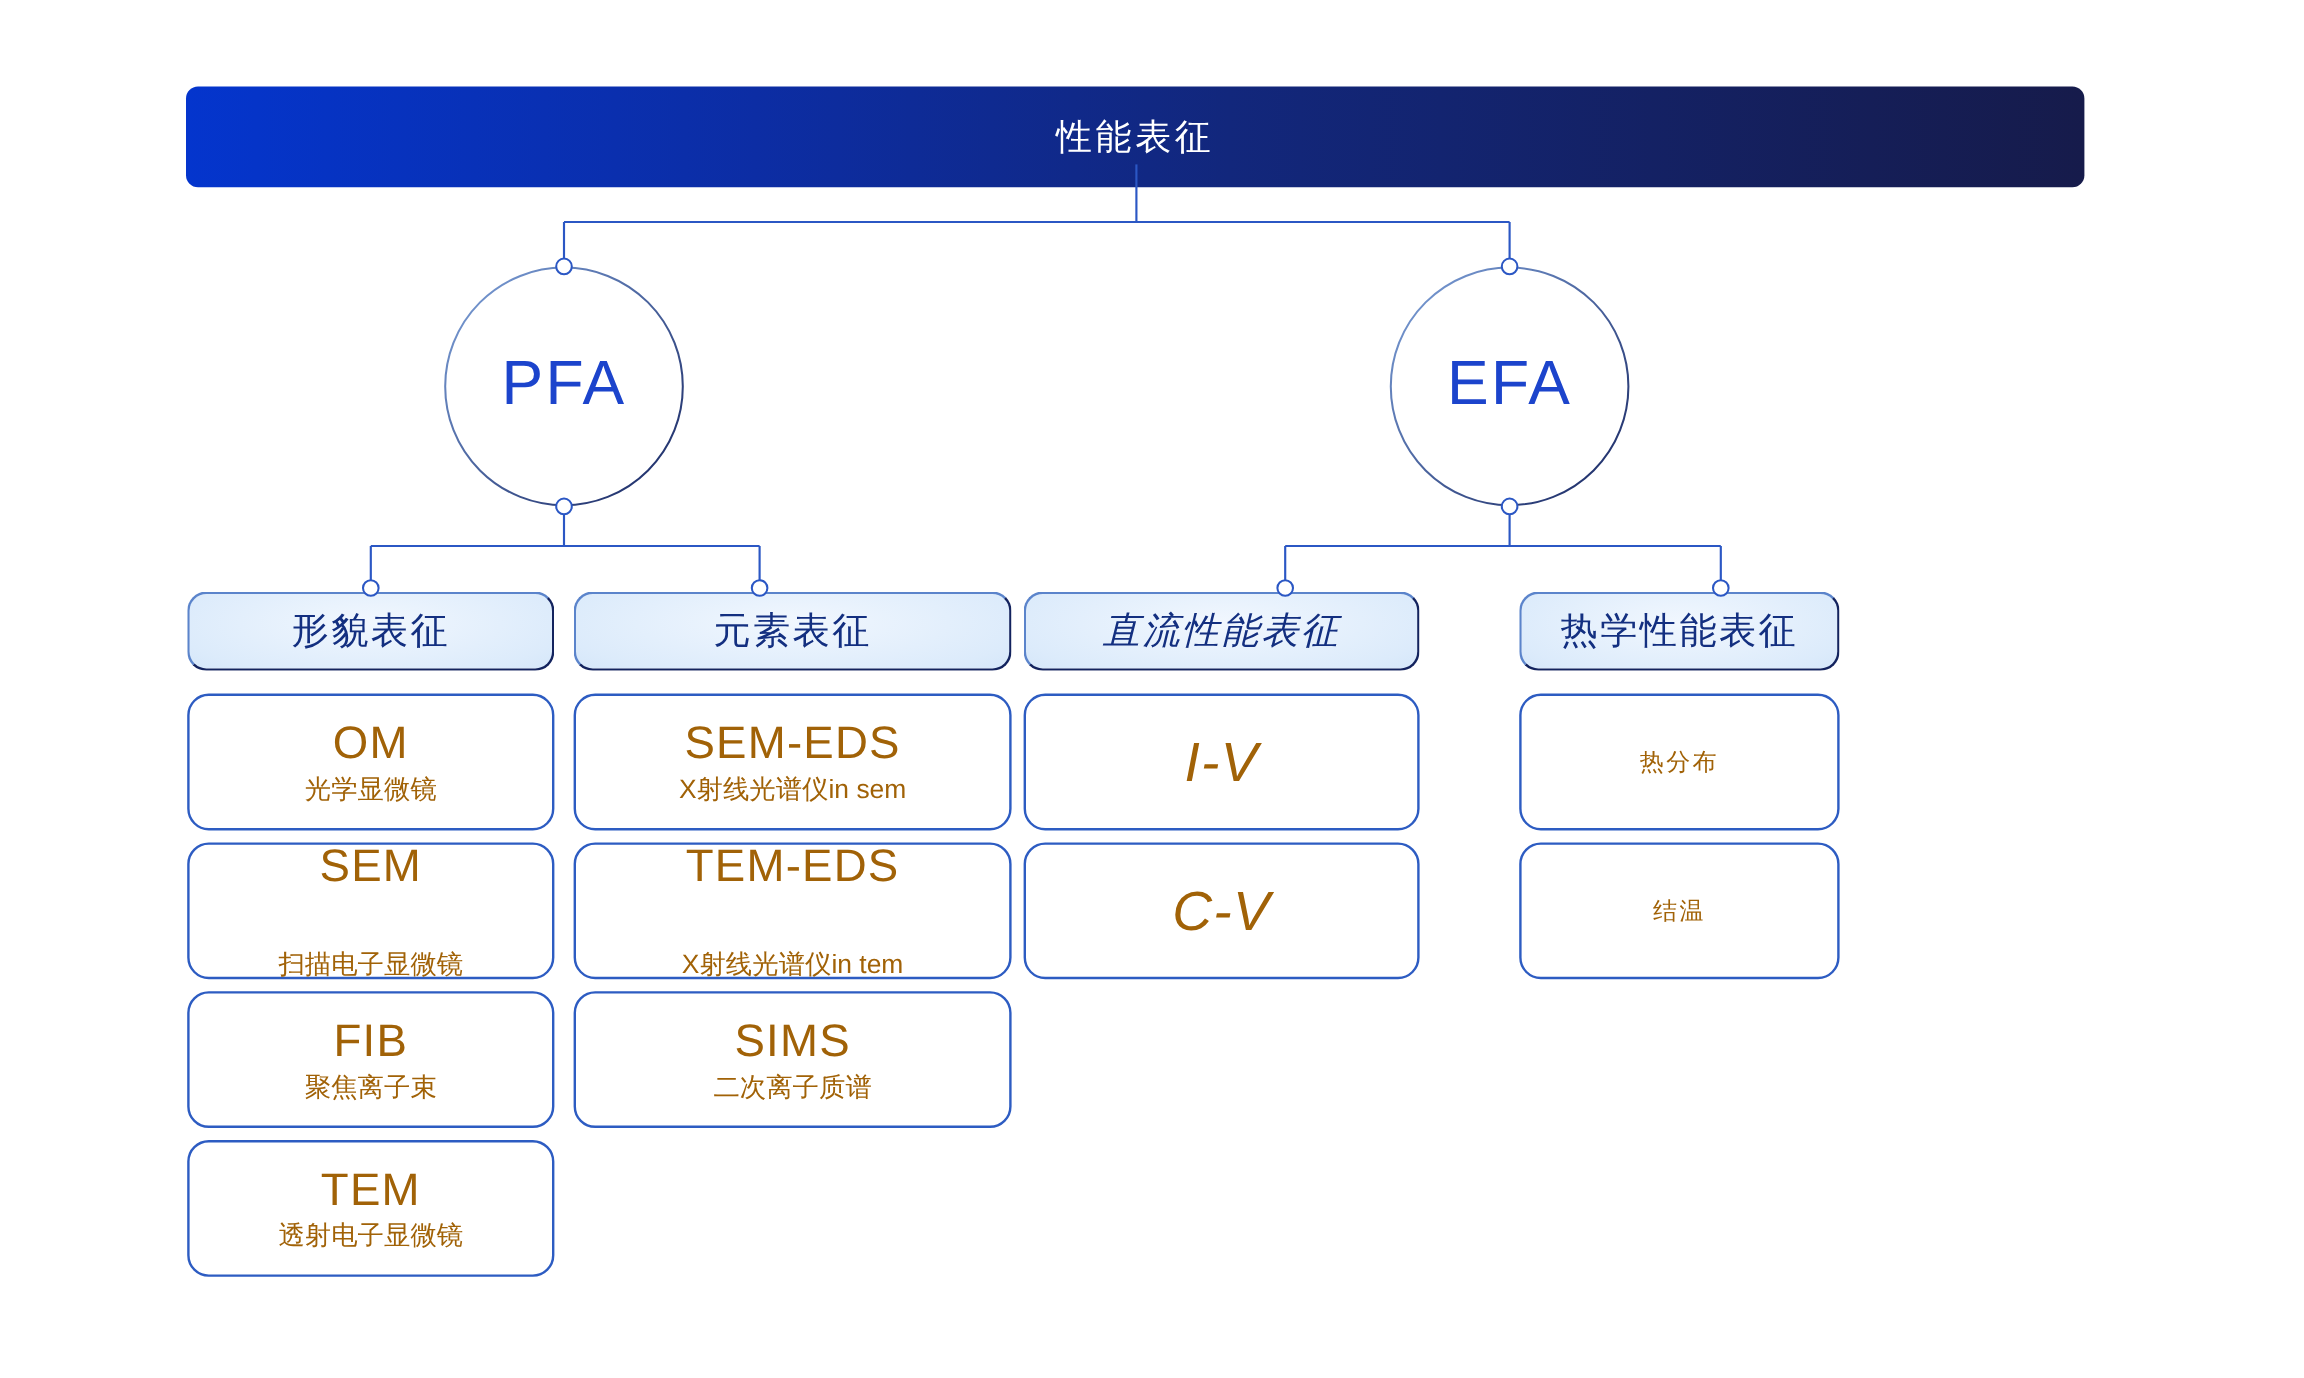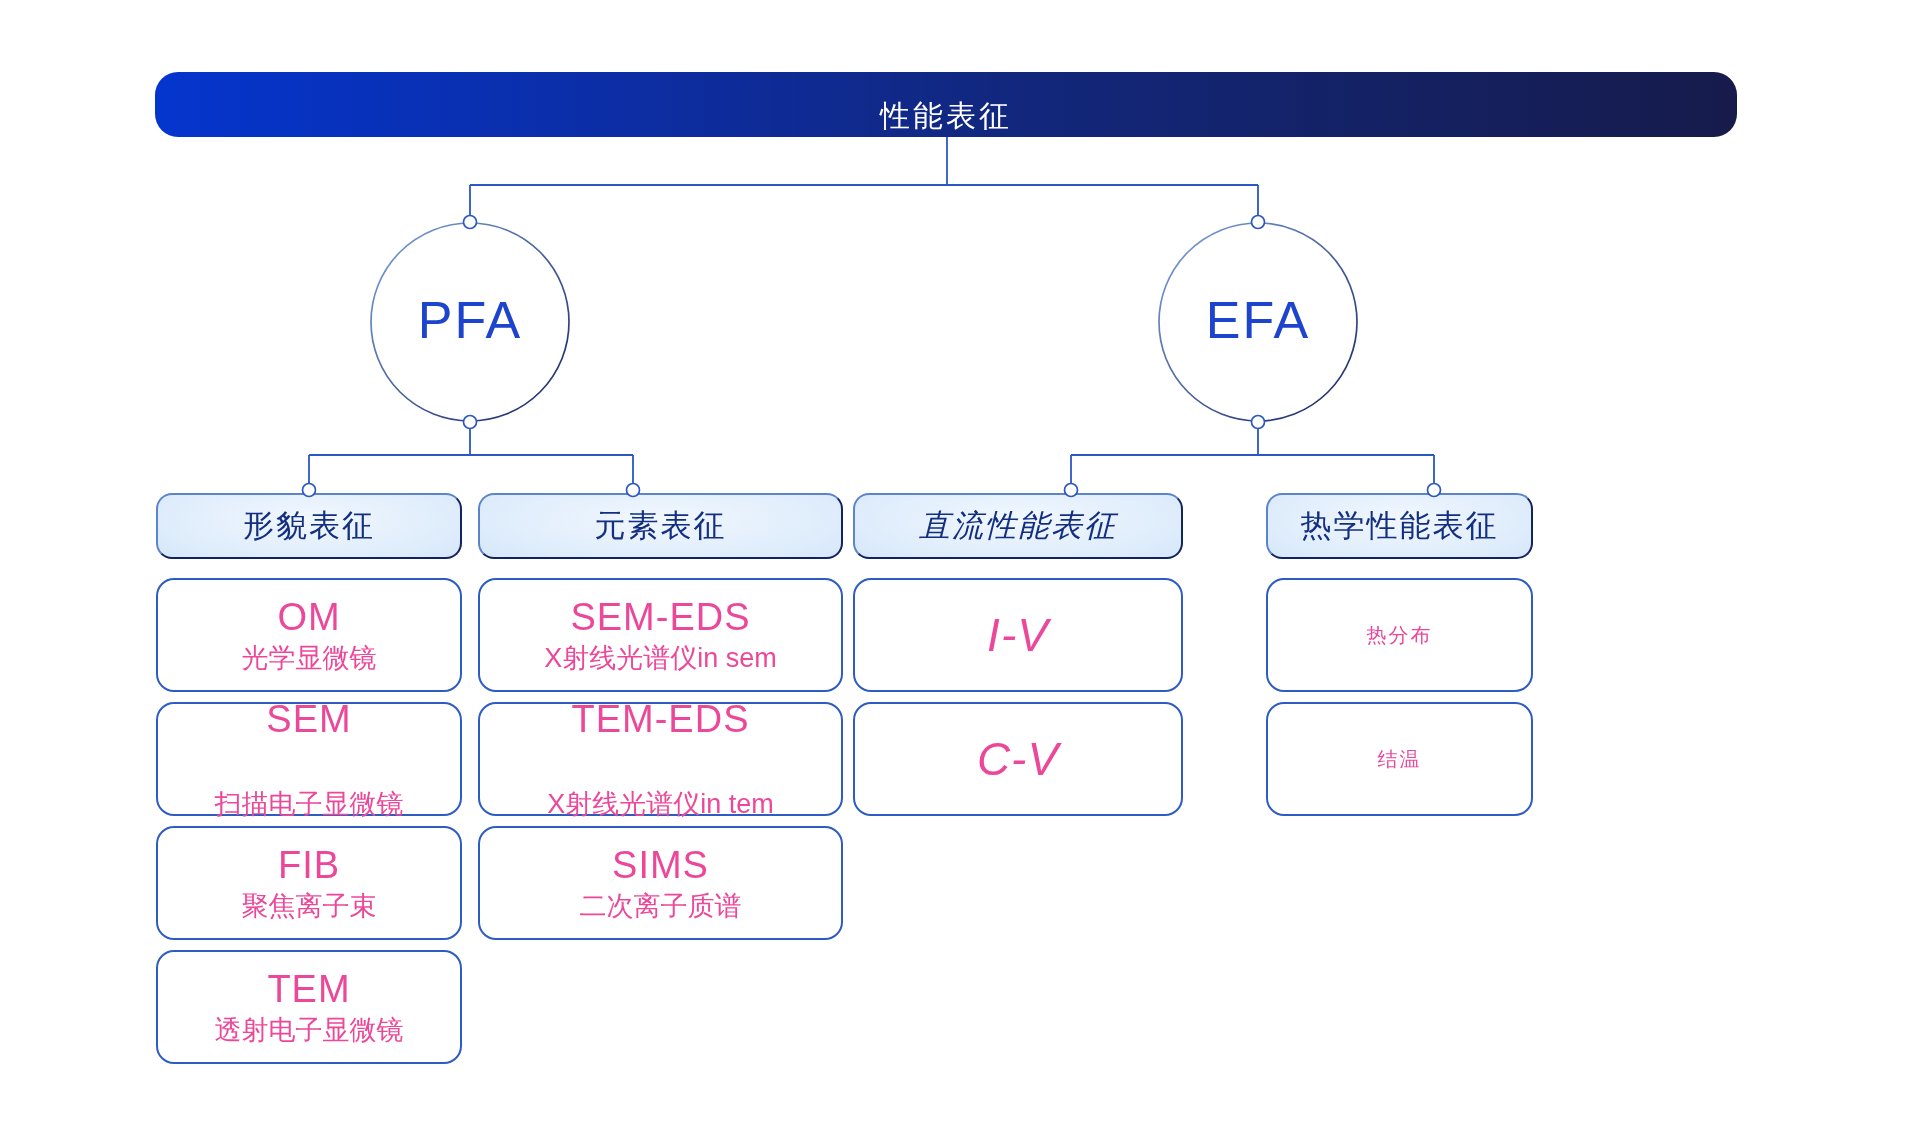--- a/index.html
+++ b/index.html
@@ -4,24 +4,24 @@
 <style>
   html,body{margin:0;padding:0;background:#ffffff;}
   .canvas{
     position:relative; width:1920px; height:1148px; overflow:hidden;
     background:#ffffff;
     font-family:"Liberation Sans","DejaVu Sans",sans-serif;
   }
   svg.wires{position:absolute; left:0; top:0; z-index:3; pointer-events:none;}
 
   .banner{
-    position:absolute; left:155px; top:72px; width:1582px; height:65px;
-    border-radius:23px; z-index:1;
+    position:absolute; left:155px; top:72px; width:1582px; height:84px;
+    border-radius:10px; z-index:1;
     background:linear-gradient(90deg,#0435cd 0%,#0c2da4 30%,#12277c 55%,#161b4b 100%);
-    display:flex; align-items:flex-end; justify-content:center;
+    display:flex; align-items:center; justify-content:center;
     color:#ffffff; font-size:30px; letter-spacing:3px;
   }
 
   .circle-label{
     position:absolute; z-index:4; transform:translate(-50%,-54%);
     color:#1c44cc; font-size:52px; font-weight:400; letter-spacing:2px; white-space:nowrap;
   }
 
   .hdr{
     position:absolute; box-sizing:border-box; height:66px; z-index:2;
@@ -30,24 +30,24 @@
     border:2px solid;
     border-color:#5b84cb #13235e #13235e #5b84cb;
     display:flex; align-items:center; justify-content:center;
     color:#132f80; font-size:31px; letter-spacing:2px;
   }
 
   .item{
     position:absolute; box-sizing:border-box; height:114px; z-index:2;
     background:#ffffff; border:2px solid #2d5cc2; border-radius:18px;
     display:flex; flex-direction:column; align-items:center; justify-content:center;
-    color:#ec4899; text-align:center;
+    color:#a16207; text-align:center;
   }
   .abbr{font-size:38px; line-height:1.12; letter-spacing:1px;}
-  .desc{font-size:27px; line-height:1.2; margin-top:3px;}
+  .desc{font-size:22px; line-height:1.2; margin-top:3px;}
   .single-latin{font-size:46px; letter-spacing:1px;}
   .single-cjk{font-size:20px; letter-spacing:2px;}
 
   .colA{left:156px; width:306px;}
   .colB{left:478px; width:365px;}
   .colC{left:853px; width:330px;font-style:italic;}
   .colD{left:1266px; width:267px;}
   .rowH{top:493px;}
   .row1{top:578px;}
   .row2{top:702px;gap:44px;}

